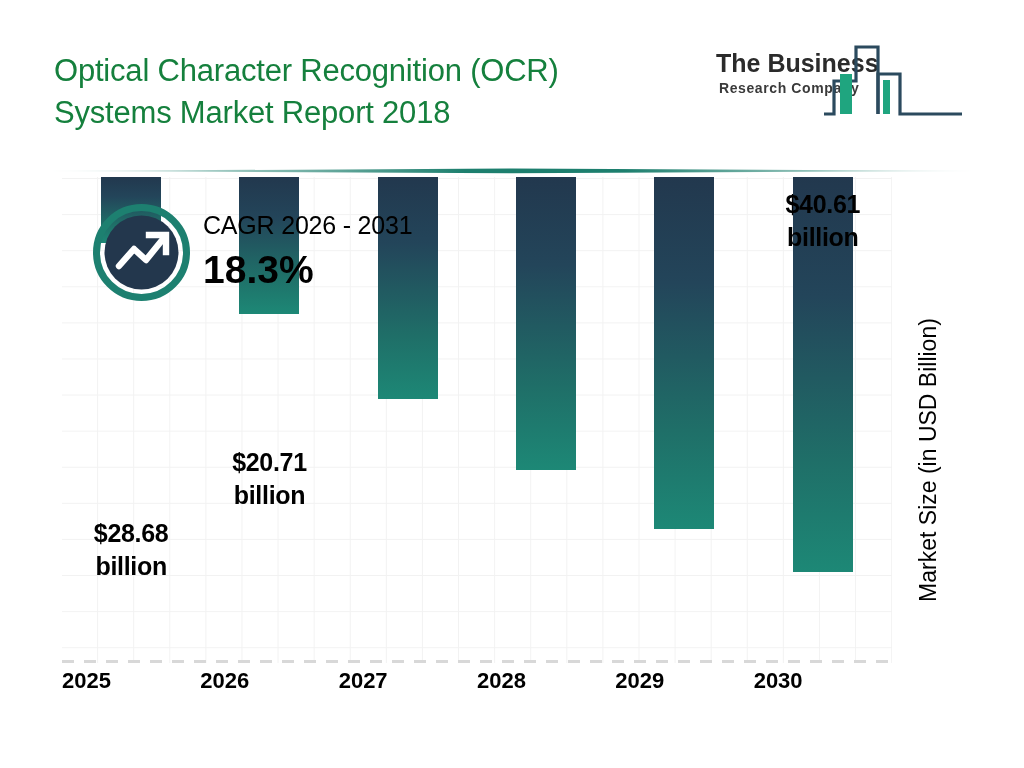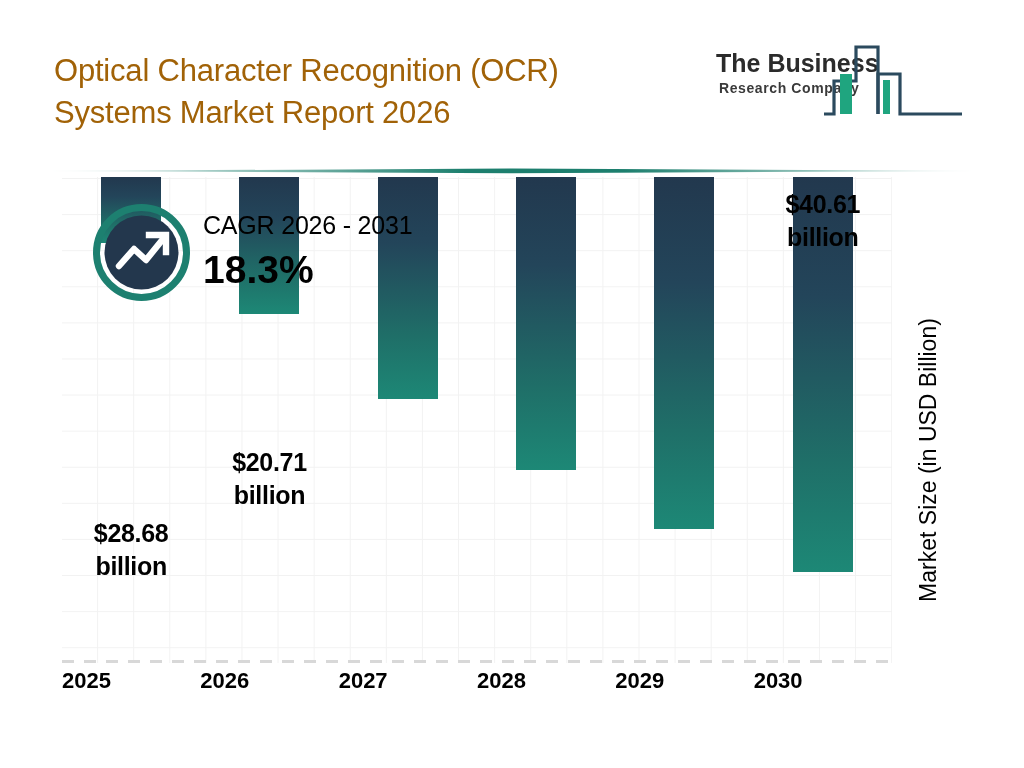--- a/index.html
+++ b/index.html
@@ -6,21 +6,21 @@
   body{
     width:1024px;height:768px;background:#ffffff;
     font-family:"Liberation Sans",sans-serif;
     overflow:hidden;position:relative;
   }
   .page{position:absolute;inset:0;}
 
   
   .title{
     position:absolute;left:54px;top:50px;width:640px;
-    font-size:31px;line-height:1.34;color:#a16207;font-weight:400;
+    font-size:31px;line-height:1.34;color:#15803d;font-weight:400;
     letter-spacing:-0.2px;
   }
   .logo{position:absolute;right:58px;top:36px;width:250px;height:90px;font-weight:bold;}
   .logo svg{display:block;}
 
   .divider{
     position:absolute;left:40px;top:160px;width:944px;height:6px;
   }
 
   
@@ -77,21 +77,21 @@
   .cagr-period{font-size:25px;color:#000;line-height:1.25;letter-spacing:-0.2px;}
   .cagr-value{font-size:39px;font-weight:bold;color:#000;line-height:1.3;margin-top:4px;}
 </style>
 </head>
 <body>
 
 <div class="page">
 
   <div class="title">
     <div>Optical Character Recognition (OCR)</div>
-    <div>Systems Market Report 2026</div>
+    <div>Systems Market Report 2018</div>
   </div>
 
   <div class="logo">
     <svg width="250" height="90" viewBox="0 0 250 90">
       <text x="0" y="36" font-family="Liberation Sans, sans-serif" font-size="25" fill="#2b2b2b">The Business</text>
       <text x="3" y="57" font-family="Liberation Sans, sans-serif" font-size="14" fill="#3a3a3a" letter-spacing="0.6">Research Company</text>
       <g fill="none" stroke="#2b4a5e" stroke-width="3.2">
         <path d="M108 78 H118 V45 H140 V11 H162 V78"></path>
         <path d="M162 78 V38 H184 V78 H246"></path>
       </g>

